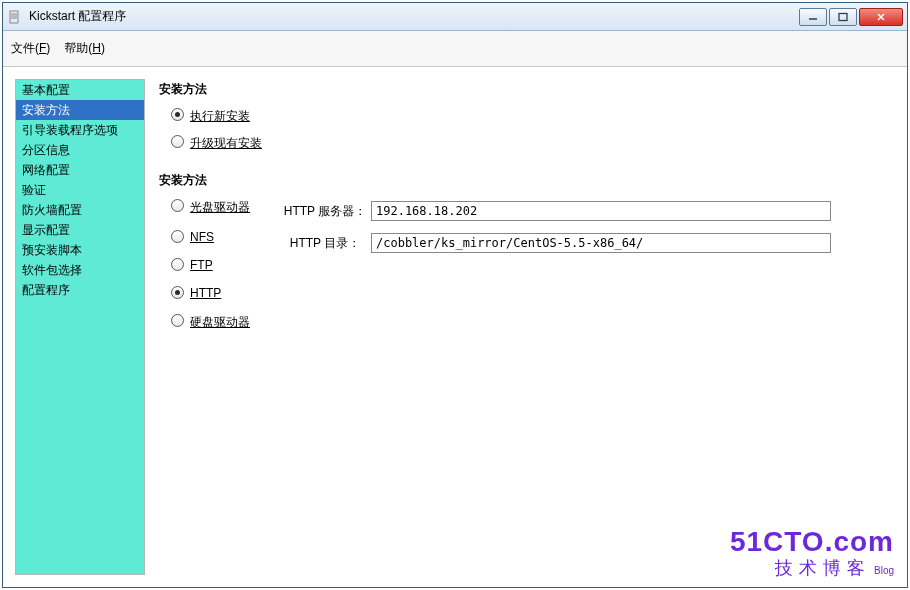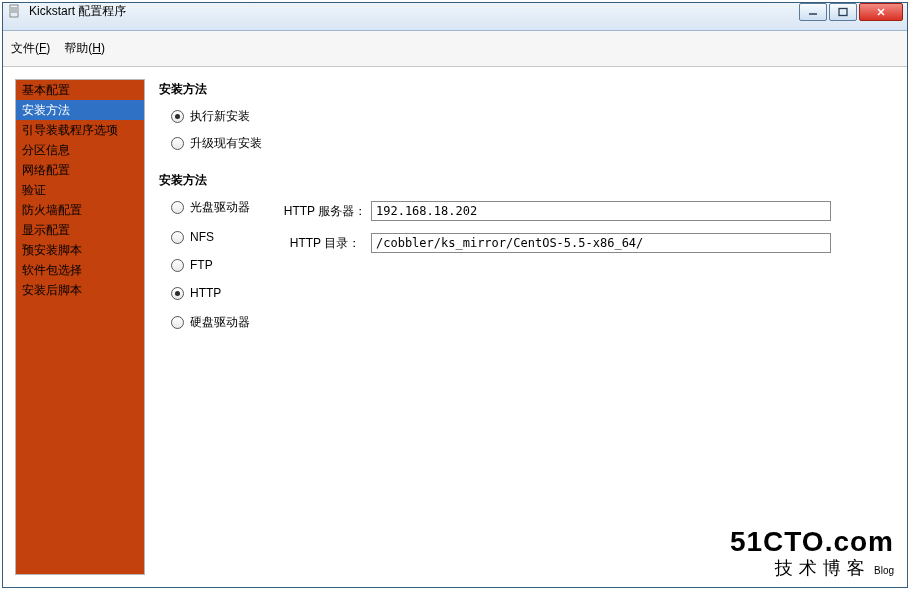--- a/index.html
+++ b/index.html
@@ -22,20 +22,21 @@
   background: #ffffff;
   display: flex;
   flex-direction: column;
   box-shadow: 0 0 0 1px #2e5a7a inset;
 }
 .titlebar {
   height: 28px;
   background: linear-gradient(#eef4fb, #d9e6f3);
   border-bottom: 1px solid #9cb6cf;
   display: flex;
+  align-items: center;
   padding: 0 4px;
 }
 .titlebar .app-icon {
   width: 16px;
   height: 16px;
   margin-right: 6px;
   display: inline-flex;
   align-items: center;
   justify-content: center;
   color: #888;
@@ -86,21 +87,21 @@
   flex: 1;
   display: flex;
   padding: 12px;
   gap: 14px;
   background: #ffffff;
 }
 .sidebar {
   width: 130px;
   height: 100%;
   border: 1px solid #b6b6b6;
-  background: #c2410c;
+  background: #5eead4;
 }
 .sidebar .item {
   height: 20px;
   padding: 0 6px;
   display: flex;
   align-items: center;
   cursor: default;
 }
 .sidebar .item.selected {
   background: #2f72c5;
@@ -109,23 +110,24 @@
 .content {
   flex: 1;
   padding-top: 2px;
 }
 .section-title {
   font-weight: bold;
   margin-bottom: 10px;
 }
 .radio-row {
   display: flex;
-  align-items: center;
+  align-items: flex-start;
   margin-left: 12px;
   margin-bottom: 10px;
+  text-decoration: underline;
 }
 .radio-mark {
   width: 13px;
   height: 13px;
   border: 1px solid #555;
   border-radius: 50%;
   background: linear-gradient(#fff, #e9e9e9);
   margin-right: 6px;
   display: flex;
   align-items: center;
@@ -170,21 +172,21 @@
   padding: 1px 4px;
   font-family: "SimSun", monospace;
   font-size: 12px;
   background: #fff;
 }
 .watermark {
   position: absolute;
   right: 16px;
   bottom: 10px;
   text-align: right;
-  color: #000000;
+  color: #6d28d9;
   pointer-events: none;
 }
 .watermark .big {
   font-size: 28px;
   font-weight: bold;
   letter-spacing: 1px;
   line-height: 1;
 }
 .watermark .small {
   font-size: 18px;
@@ -259,21 +261,21 @@
       <div class="item">
           <span>显示配置</span>
         </div>
       <div class="item">
           <span>预安装脚本</span>
         </div>
       <div class="item">
           <span>软件包选择</span>
         </div>
       <div class="item">
-          <span>安装后脚本</span>
+          <span>配置程序</span>
         </div>
     </div>
 
     <div class="content">
 
       <div class="section-title">安装方法</div>
 
       <div class="radio-row selected">
         <span class="radio-mark">
             <span class="dot"></span>

